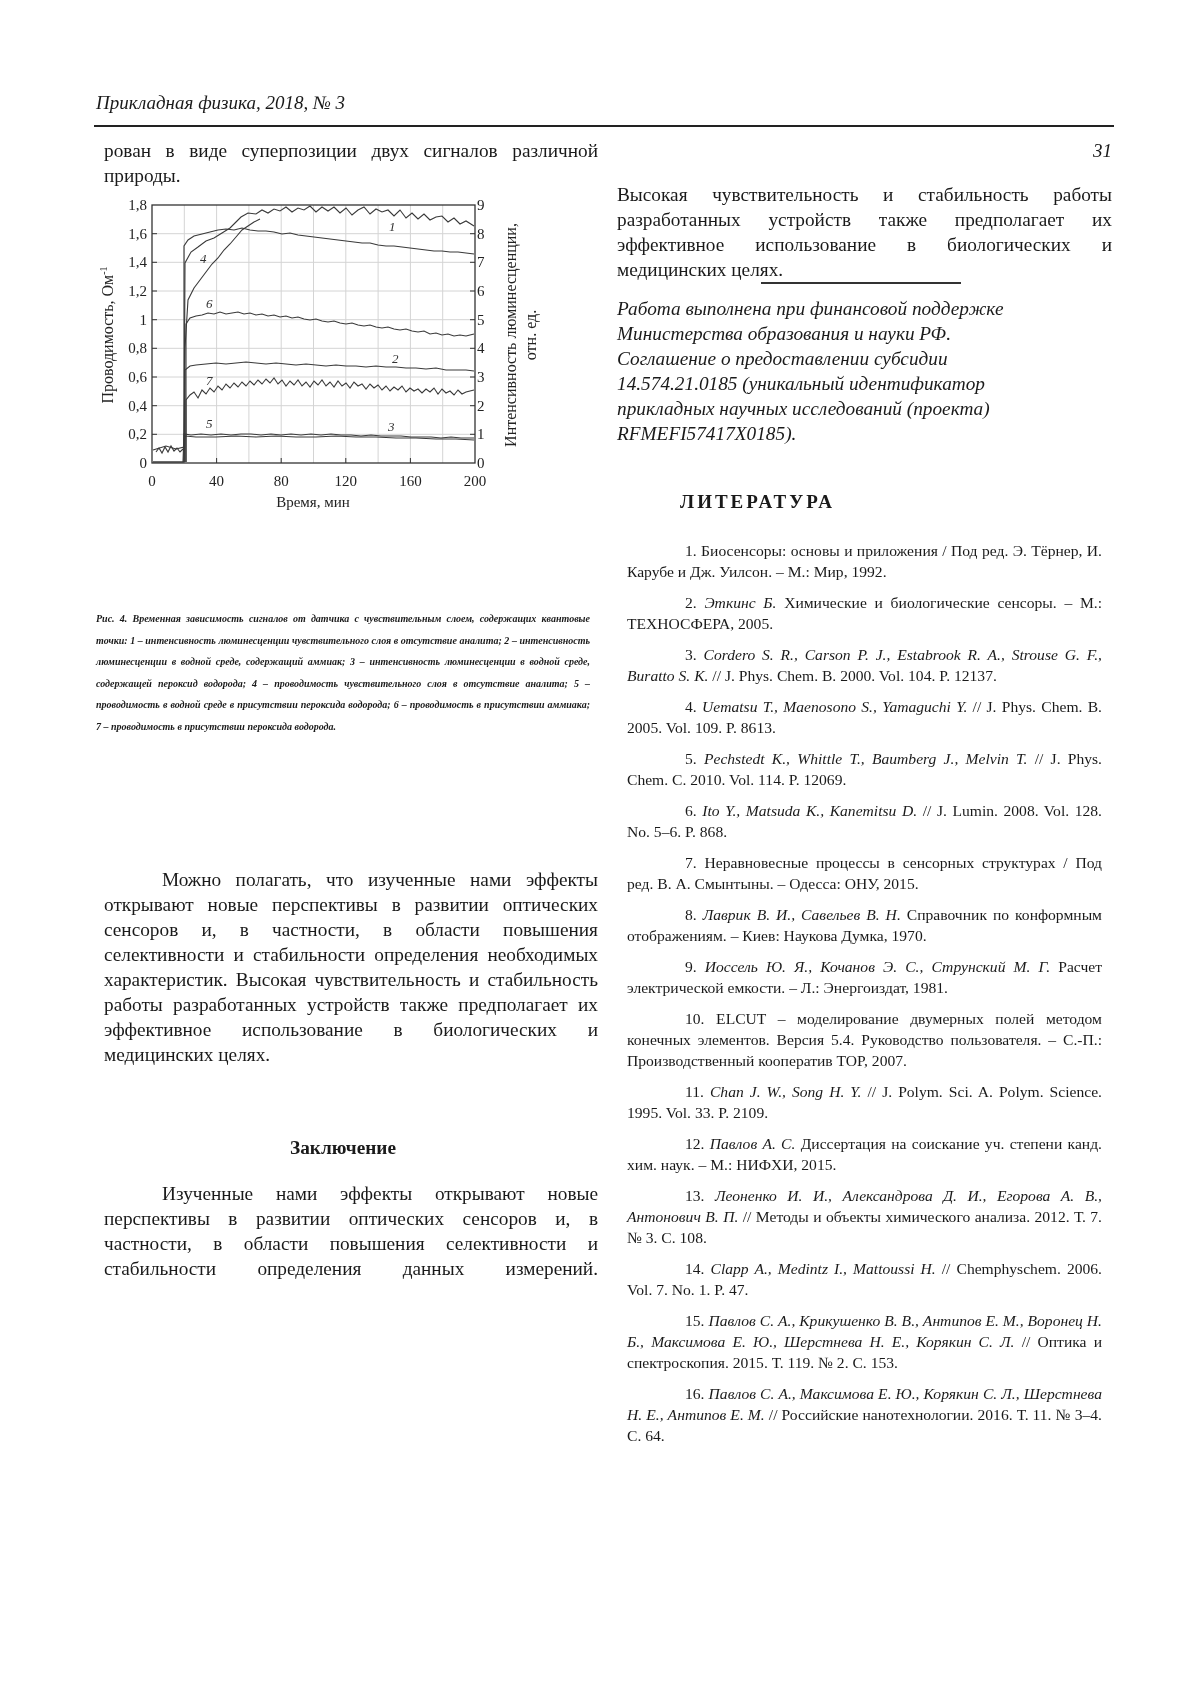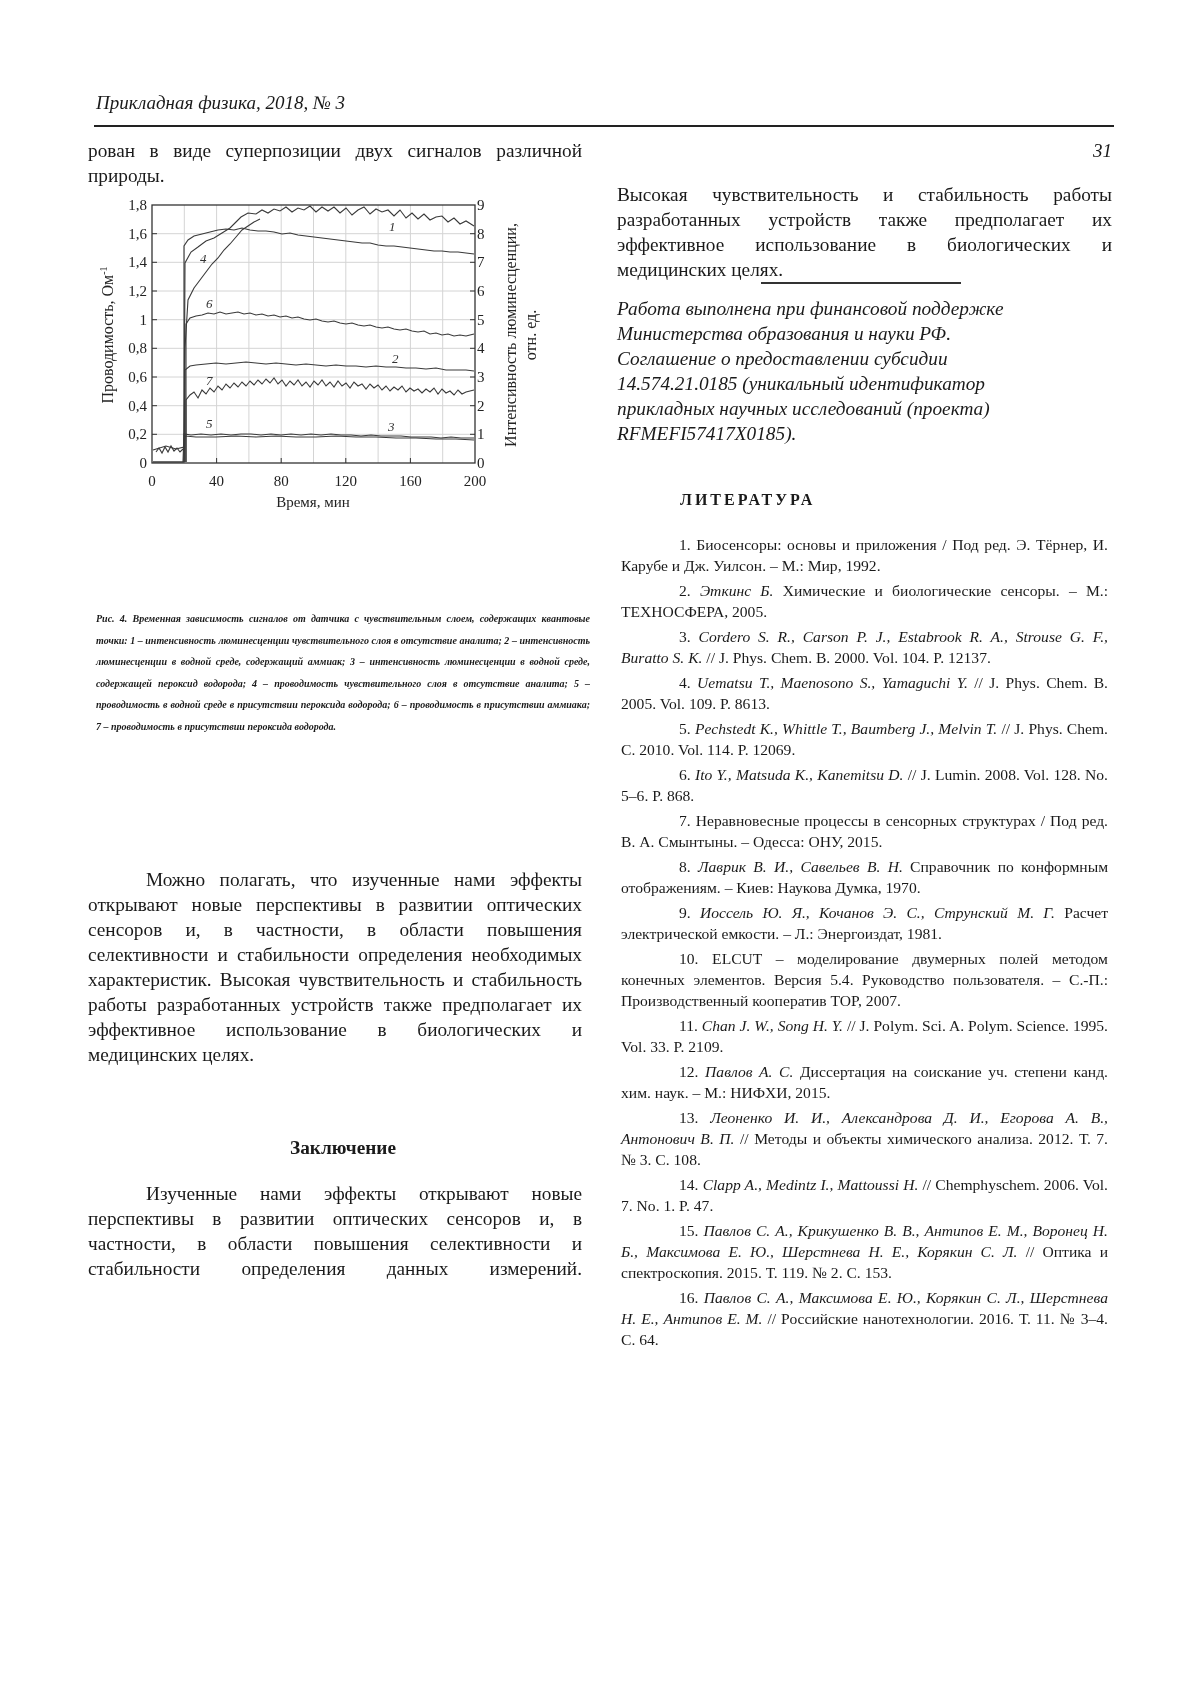--- a/index.html
+++ b/index.html
@@ -4,21 +4,21 @@
 <style>
   html, body { margin: 0; padding: 0; background: #ffffff; }
   body { width: 1200px; height: 1698px; position: relative; overflow: hidden;
          font-family: "Liberation Serif", "DejaVu Serif", serif; color: #1a1a1a; }
   .header { position: absolute; left: 96px; top: 88px; width: 1016px; height: 30px; }
   .header .journal { position: absolute; left: 0; top: 4px; font-style: italic; font-size: 19px; }
   .header .pageno { position: absolute; right: 0; top: 4px; font-style: italic; font-size: 19px; margin-top: 48px; }
   .header-rule { position: absolute; left: 94px; top: 125px; width: 1020px; height: 2px; background: #222; }
 
   .col { position: absolute; font-size: 19.3px; line-height: 25px; text-align: justify; }
-  .col-left { left: 88px; width: 494px; }
+  .col-left { left: 104px; width: 494px; }
   .col-right { left: 617px; width: 495px; margin-top: 44px; }
 
   p { margin: 0; }
   .indent { text-indent: 58px; }
   .last-just { text-align-last: justify; }
 
   .intro-left { top: 138px; }
 
   .figure { position: absolute; left: 96px; top: 200px; width: 494px; height: 360px; }
   .figure svg { position: absolute; left: 0; top: 0; }
@@ -28,23 +28,23 @@
 
   .para1 { top: 867px; }
   .section-title { position: absolute; left: 96px; width: 494px; top: 1137px; text-align: center;
                    font-weight: bold; font-size: 19.3px; }
   .para2 { top: 1181px; }
 
   .right-intro { top: 138px; }
   .fund-rule { position: absolute; left: 761px; top: 282px; width: 200px; height: 1.5px; background: #333; }
   .funding { position: absolute; left: 617px; width: 495px; top: 296px; text-align: left; font-style: italic;
              font-size: 19.3px; line-height: 25px; }
-  .lit-title { position: absolute; left: 680px; top: 491px; font-weight: bold; font-size: 16px; letter-spacing: 3px; }
+  .lit-title { position: absolute; left: 680px; top: 491px; font-weight: bold; font-size: 19px; letter-spacing: 3px; }
   .refs { position: absolute; left: 617px; top: 530px; width: 495px; font-size: 15.6px; line-height: 21px; text-align: justify; }
-  .refs .ref { text-indent: 58px; margin: 4px; }
+  .refs .ref { text-indent: 58px; margin: 10px; }
   .refs i { }
 </style>
 </head>
 <body>
 
 <div class="header">
   <span class="journal">Прикладная физика, 2018, № 3</span>
   <span class="pageno">31</span>
 </div>
 <div class="header-rule"></div>

